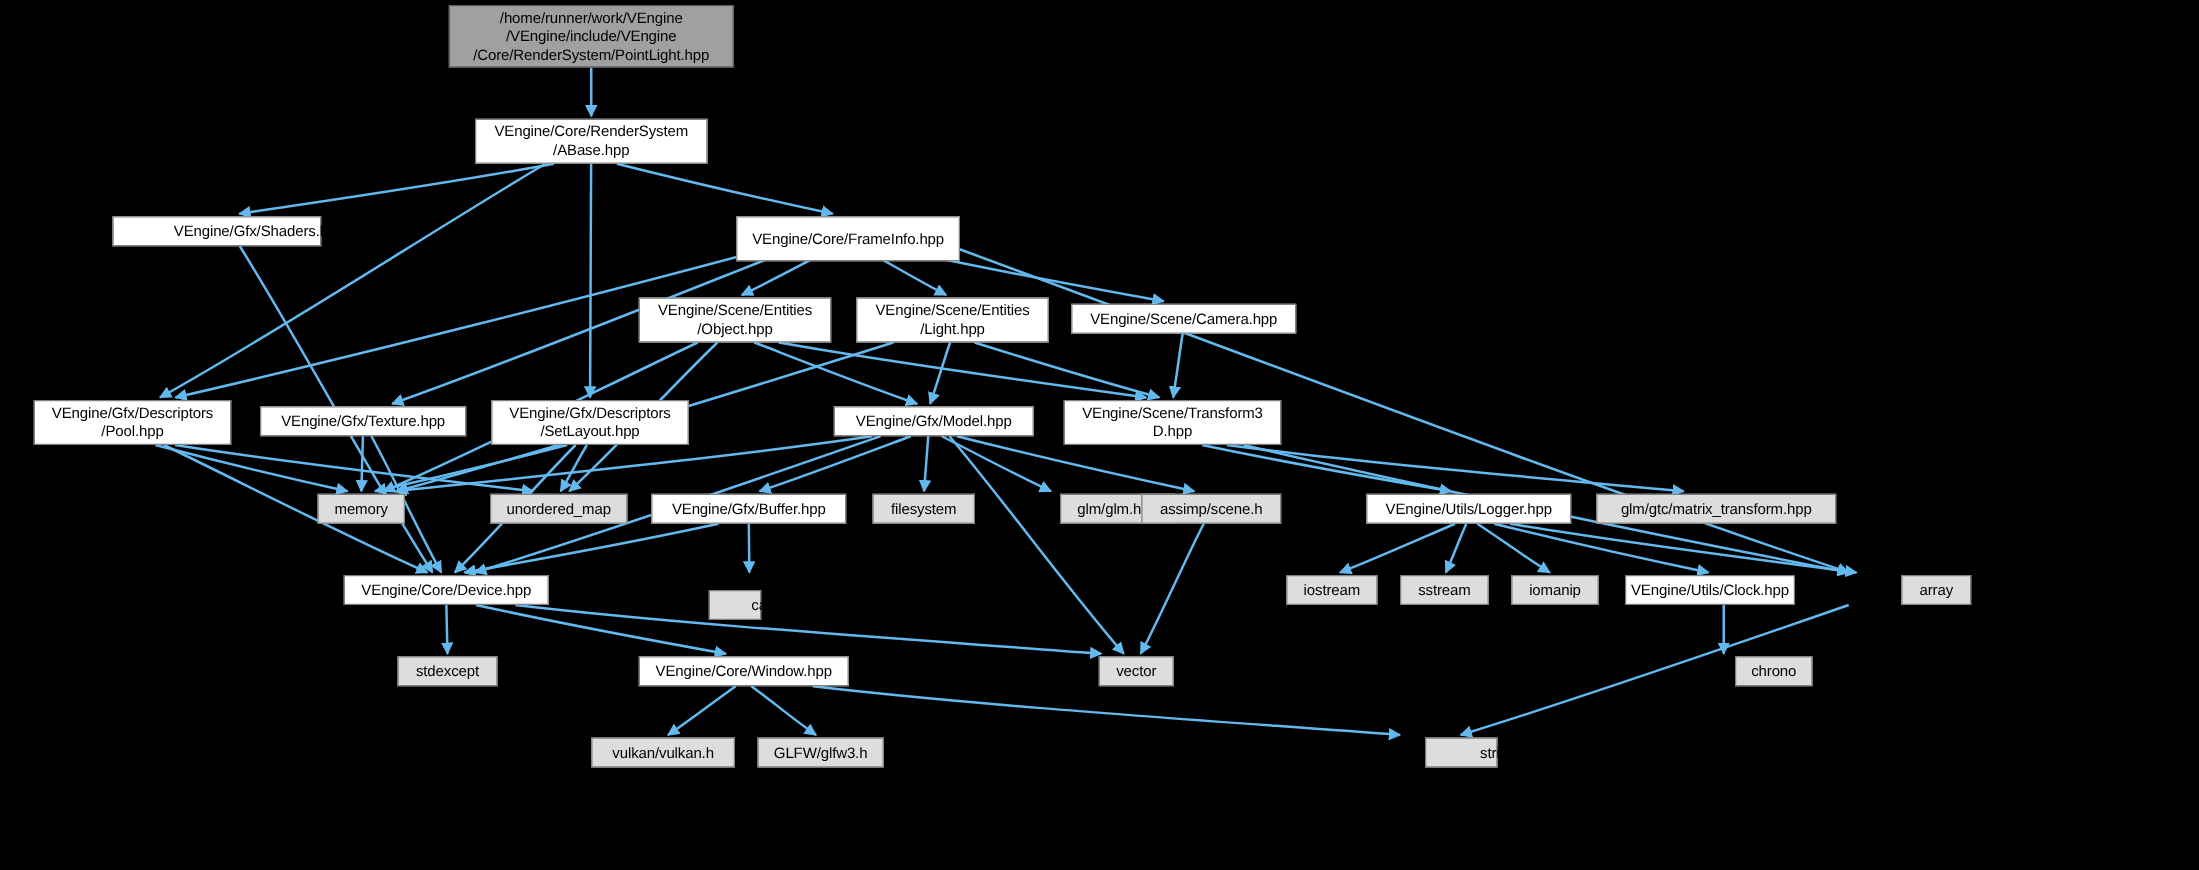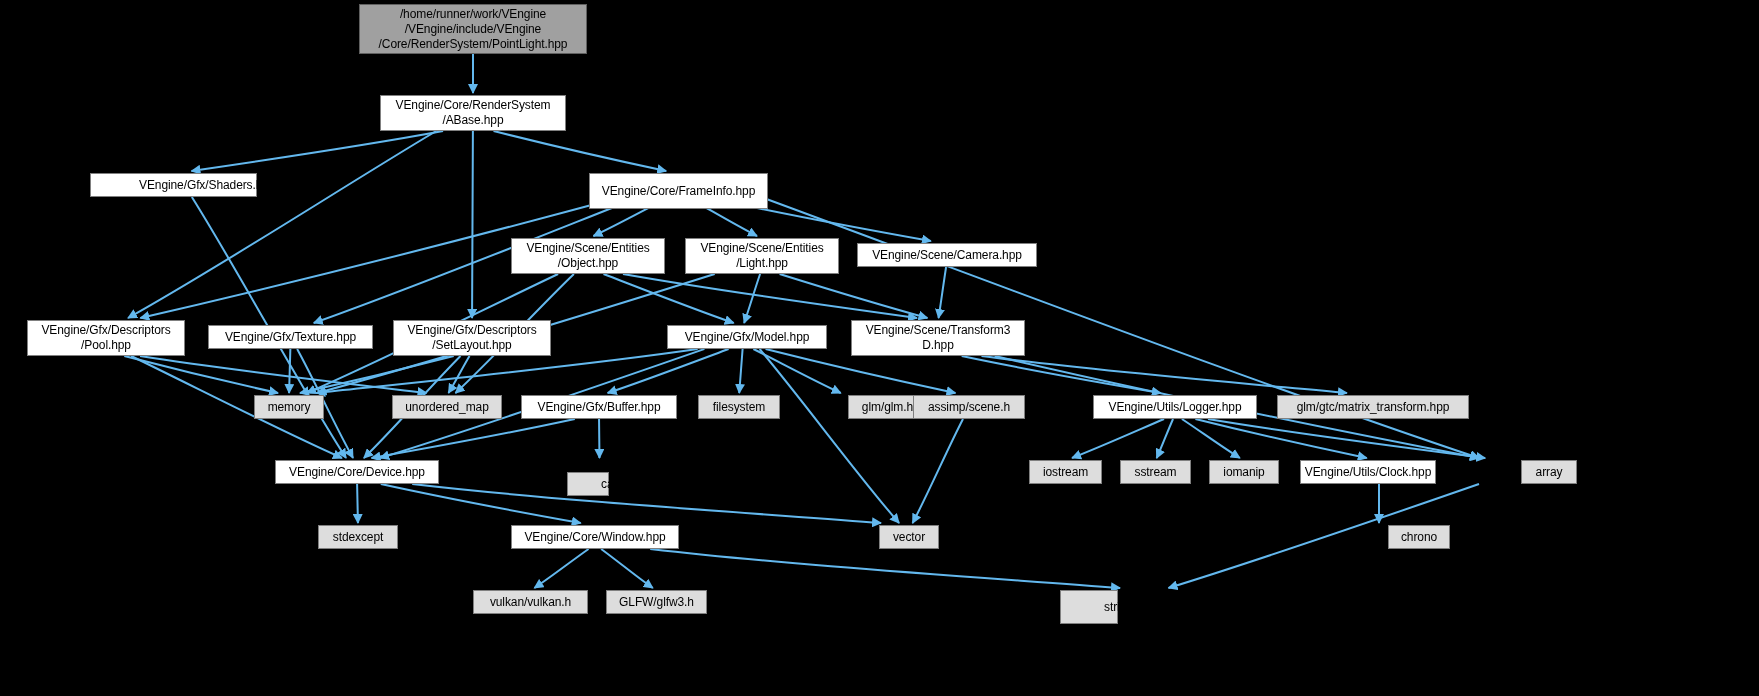--- a/index.html
+++ b/index.html
@@ -152,15 +152,15 @@
       <div class="node sys" style="left: 1120px; top: 460px; width: 71px; height: 24px;"><span class="node-label">sstream</span></div>
       <div class="node sys" style="left: 1209px; top: 460px; width: 70px; height: 24px;"><span class="node-label">iomanip</span></div>
       <div class="node " style="left: 1300px; top: 460px; width: 136px; height: 24px;"><span class="node-label">VEngine/Utils/Clock.hpp</span></div>
       <div class="node sys" style="left: 1521px; top: 460px; width: 56px; height: 24px;"><span class="node-label">array</span></div>
       <div class="node sys" style="left: 318px; top: 525px; width: 80px; height: 24px;"><span class="node-label">stdexcept</span></div>
       <div class="node " style="left: 511px; top: 525px; width: 168px; height: 24px;"><span class="node-label">VEngine/Core/Window.hpp</span></div>
       <div class="node sys" style="left: 879px; top: 525px; width: 60px; height: 24px;"><span class="node-label">vector</span></div>
       <div class="node sys" style="left: 1348px; top: 525px; width: 62px; height: 24px; margin-left: 40px;"><span class="node-label">chrono</span></div>
       <div class="node sys" style="left: 473px; top: 590px; width: 115px; height: 24px;"><span class="node-label">vulkan/vulkan.h</span></div>
       <div class="node sys" style="left: 606px; top: 590px; width: 101px; height: 24px;"><span class="node-label">GLFW/glfw3.h</span></div>
-      <div class="node sys" style="left: 1060px; top: 590px; width: 58px; height: 34px; padding-left: 43px;"><span class="node-label">string</span></div>
+      <div class="node sys" style="left: 1140px; top: 590px; width: 58px; height: 24px; padding-left: 43px;"><span class="node-label">string</span></div>
     </div>
 </div>
 
 </body></html>

